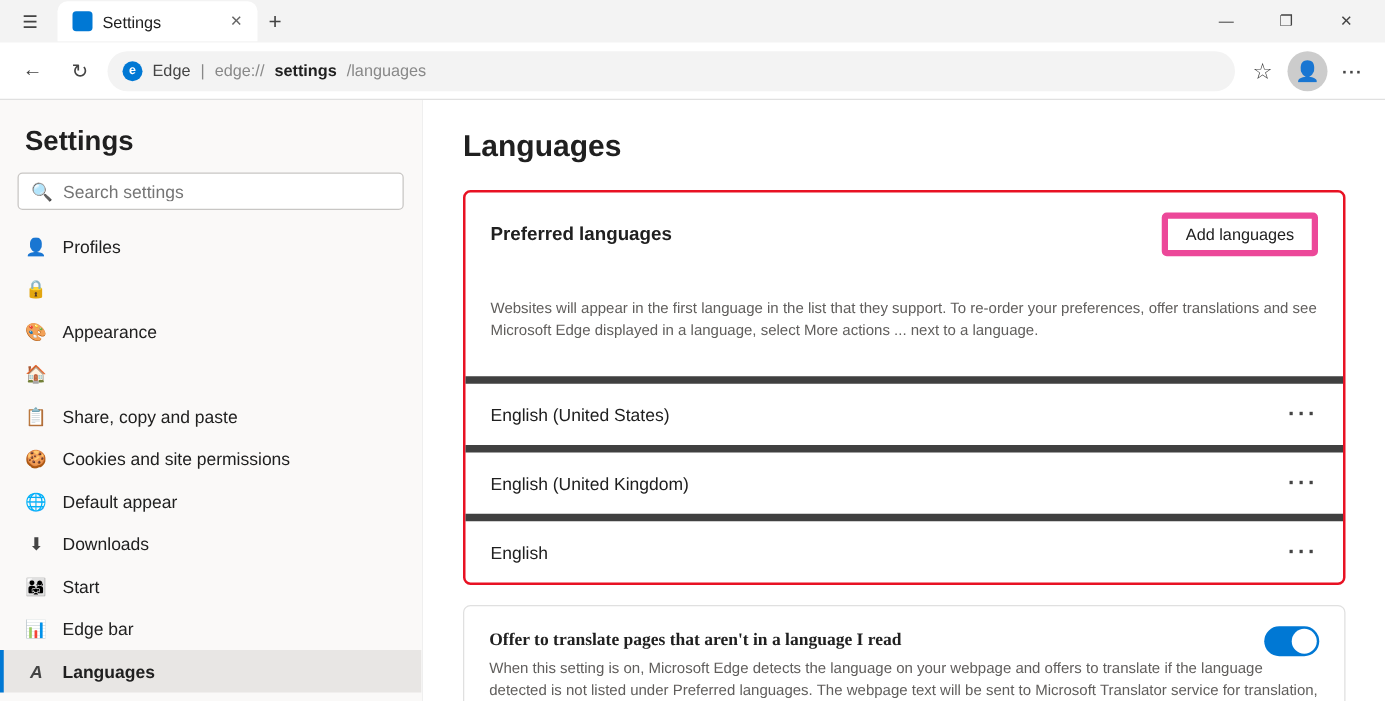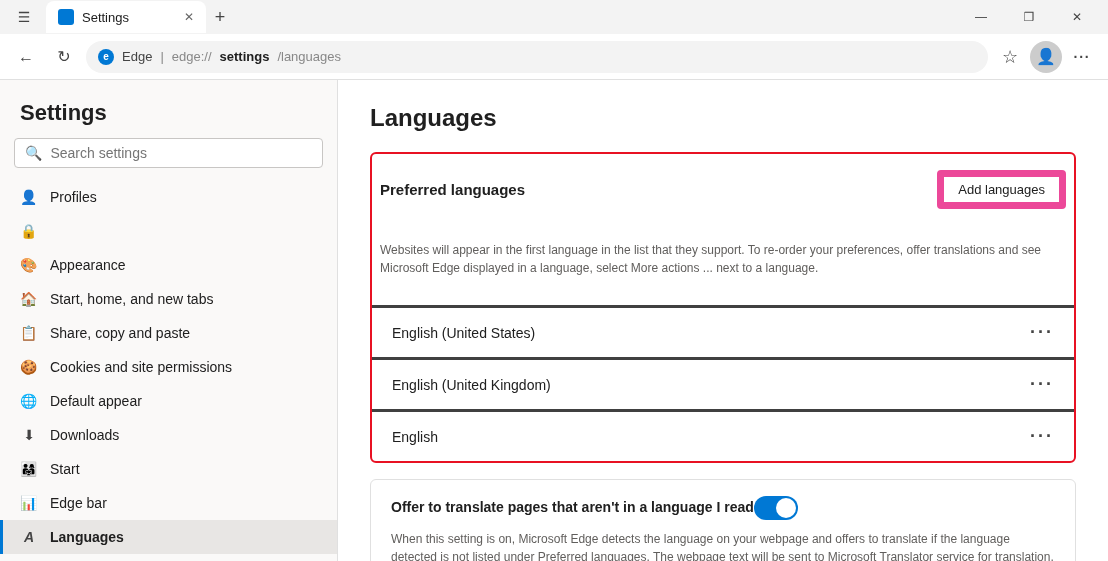--- a/index.html
+++ b/index.html
@@ -246,55 +246,55 @@
     }
 
     
     .section-box {
       border: 2px solid #e81123;
       border-radius: 6px;
       margin-bottom: 16px;
       background: #fff;
     }
     .section-inner {
-      padding: 16px 8px;
+      padding: 16px 20px;
     }
     .section-header {
       display: flex;
       justify-content: space-between;
       align-items: center;
       margin-bottom: 10px;
     }
     .section-header-title {
       font-size: 15px;
       font-weight: 600;
       color: #202020;
     }
     .add-btn {
       padding: 5px 14px;
-      border: 7px solid #ec4899;
+      border: 5px solid #ec4899;
       border-radius: 4px;
       background: #fff;
       cursor: pointer;
       font-size: 13px;
       color: #202020;
     }
     .section-desc {
       font-size: 12px;
       color: #605e5c;
       line-height: 1.5;
       margin-bottom: 12px;
       margin-top: 32px;
     }
     .lang-row {
       display: flex;
       justify-content: space-between;
       align-items: center;
       padding: 14px 20px;
-      border-top: 3px solid #404040;
+      border-top: 6px solid #404040;
       text-align: right;
     }
     .lang-row:first-child {
       border-top: none;
     }
     .lang-name {
       font-size: 14px;
       color: #202020;
     }
     .more-btn {
@@ -307,22 +307,23 @@
 
     
     .translate-box {
       border: 1px solid #e0e0e0;
       border-radius: 6px;
       padding: 16px 20px;
       background: #fff;
     }
     .translate-header {
       display: flex;
-      align-items: center;
-      margin-bottom: 10px;
+      justify-content: space-between;
+      align-items: center;
+      font-family: Liberation Serif, serif;
     }
     .translate-title {
       font-size: 14px;
       font-weight: 600;
       color: #202020;
       max-width: 80%;
       line-height: 1.4;
     }
     .toggle {
       width: 44px;
@@ -412,21 +413,20 @@
       </li>
       <li class="nav-item">
         <span class="nav-item-icon">🔒</span>
       </li>
       <li class="nav-item">
         <span class="nav-item-icon">🎨</span>
         <span>Appearance</span>
       </li>
       <li class="nav-item">
         <span class="nav-item-icon">🏠</span>
-        <span>Start, home, and new tabs</span>
       </li>
       <li class="nav-item">
         <span class="nav-item-icon">📋</span>
         <span>Share, copy and paste</span>
       </li>
       <li class="nav-item">
         <span class="nav-item-icon">🍪</span>
         <span>Cookies and site permissions</span>
       </li>
       <li class="nav-item">

